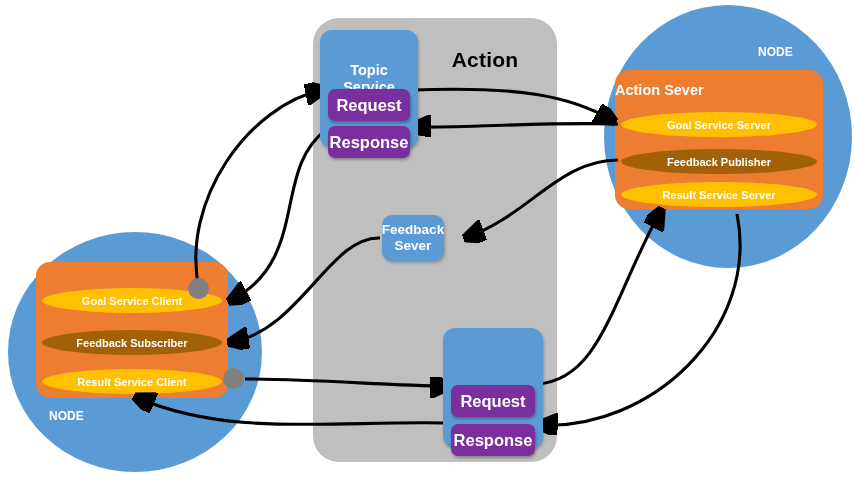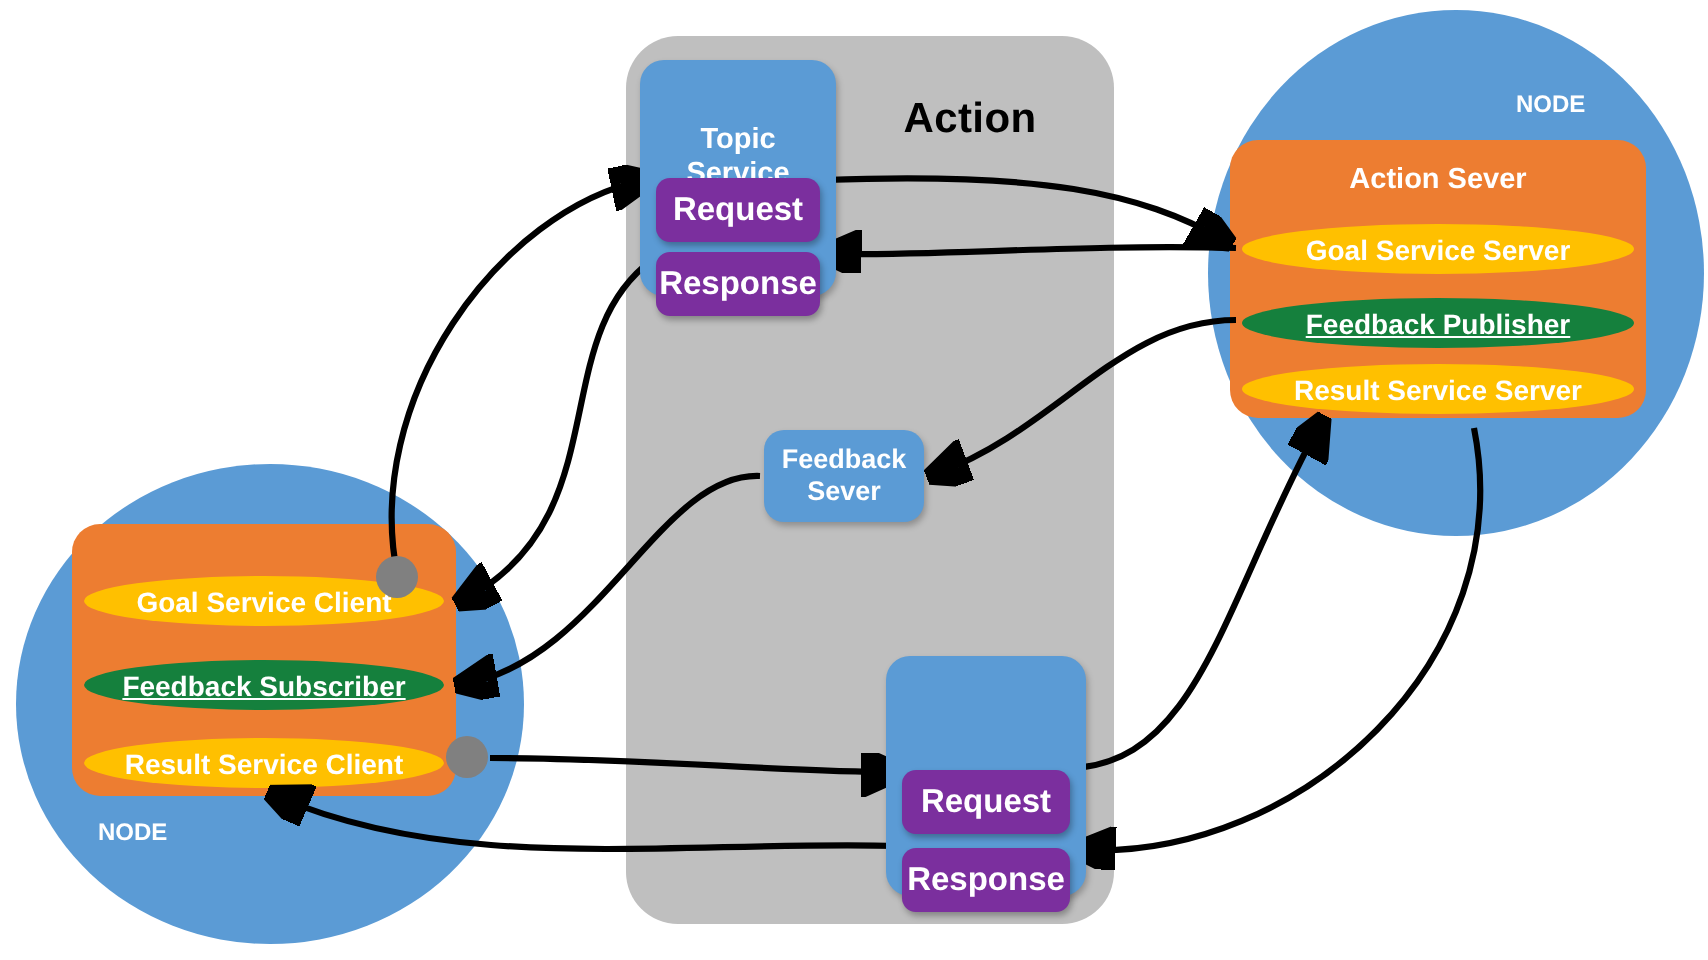--- a/index.html
+++ b/index.html
@@ -24,46 +24,46 @@
   #goal-service{left:320px;top:30px;width:98px;height:118px;}
   #goal-service .svc-title{top:32px;}
   #goal-req{left:328px;top:74px;width:82px;height:32px;}
   #goal-res{left:328px;top:111px;width:82px;height:32px;}
 
   #result-service{left:443px;top:328px;width:100px;height:120px;}
   #res-req{left:451px;top:370px;width:84px;height:32px;}
   #res-res{left:451px;top:409px;width:84px;height:32px;}
 
   
-  #feedback-topic{position:absolute;left:382px;top:215px;width:80px;height:46px;
+  #feedback-topic{position:absolute;left:382px;top:215px;width:62px;height:46px;
     background:#5b9bd5;border-radius:10px;color:#fff;font-weight:bold;font-size:13.5px;
     display:flex;flex-direction:column;align-items:center;justify-content:center;
     line-height:16px;box-shadow:1px 2px 3px rgba(0,0,0,.25);}
 
   
   .node-circle{position:absolute;border-radius:50%;background:#5b9bd5;}
   #node-client{left:8px;top:232px;width:254px;height:240px;}
   #node-server{left:604px;top:5px;width:248px;height:263px;}
   .node-label{position:absolute;color:#ffffff;font-weight:bold;font-size:12px;}
   #node-client-label{left:49px;top:409px;}
   #node-server-label{left:758px;top:45px;}
 
   
   .inner{position:absolute;background:#ed7d31;border-radius:14px;}
   #client-inner{left:36px;top:262px;width:192px;height:136px;}
   #server-inner{left:615px;top:70px;width:208px;height:139px;}
-  .inner-title{position:absolute;left:0;width:100%;text-align:center;color:#ffffff;
+  .inner-title{position:absolute;left:0;width:100%;color:#ffffff;
      font-weight:bold;font-size:14.5px;}
 
   
   .pill{position:absolute;border-radius:50%;display:flex;align-items:center;
-    justify-content:center;color:#ffffff;font-weight:bold;font-size:14px;
+    justify-content:center;color:#ffffff;font-weight:bold;font-size:11px;
     white-space:nowrap;}
   .pill.gold{background:#ffc000;}
-  .pill.green{background:#15803d;text-decoration:underline;}
+  .pill.green{background:#a16207;}
   
   #p-goal-client{left:42px;top:288px;width:180px;height:25px;}
   #p-fb-sub{left:42px;top:330px;width:180px;height:25px;}
   #p-res-client{left:42px;top:369px;width:180px;height:25px;}
   
   #p-goal-server{left:621px;top:112px;width:196px;height:25px;}
   #p-fb-pub{left:621px;top:149px;width:196px;height:25px;}
   #p-res-server{left:621px;top:182px;width:196px;height:25px;}
 
   .dot{position:absolute;border-radius:50%;background:#808080;}

